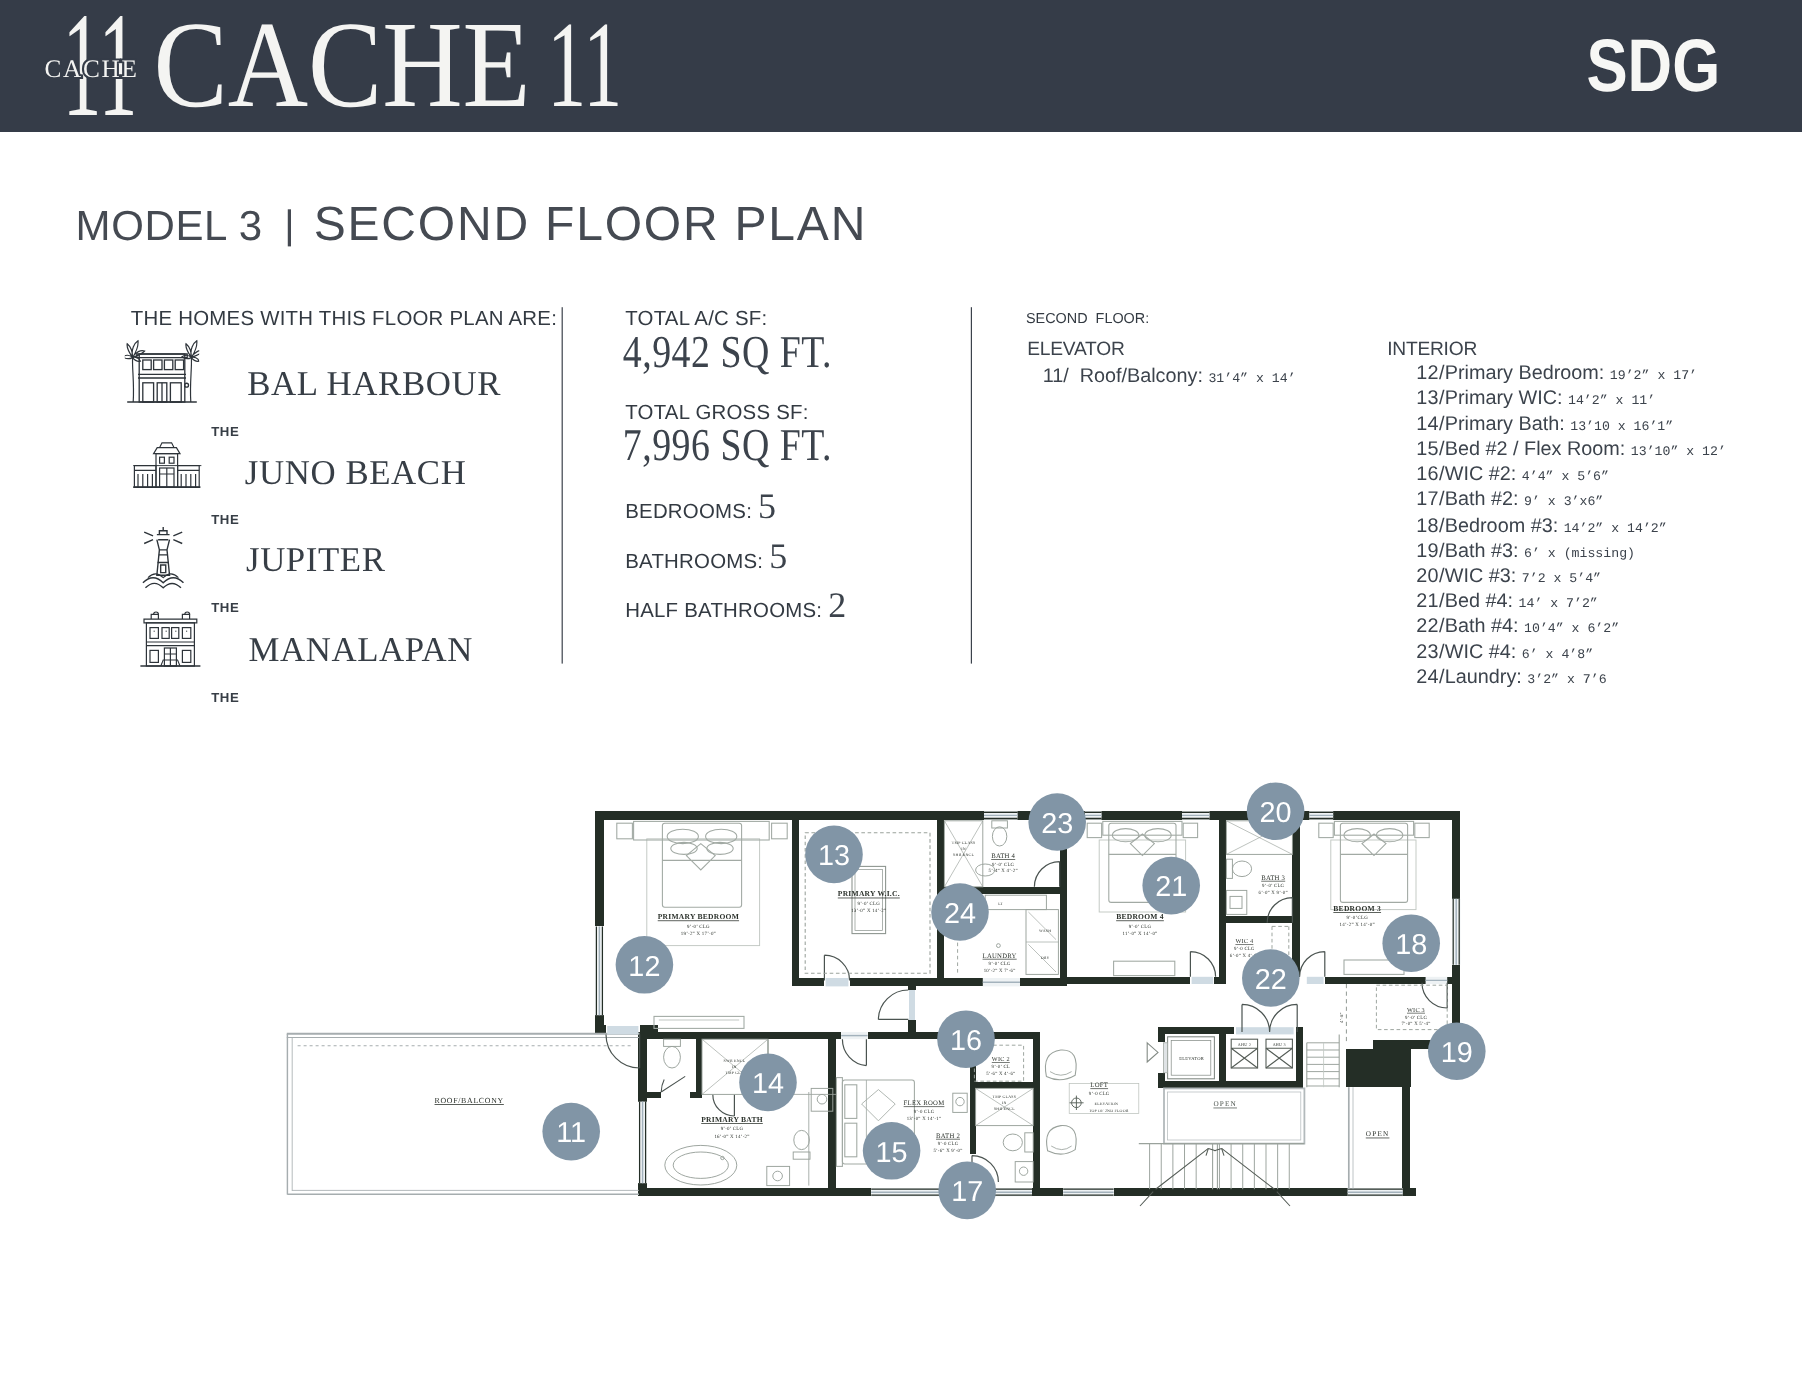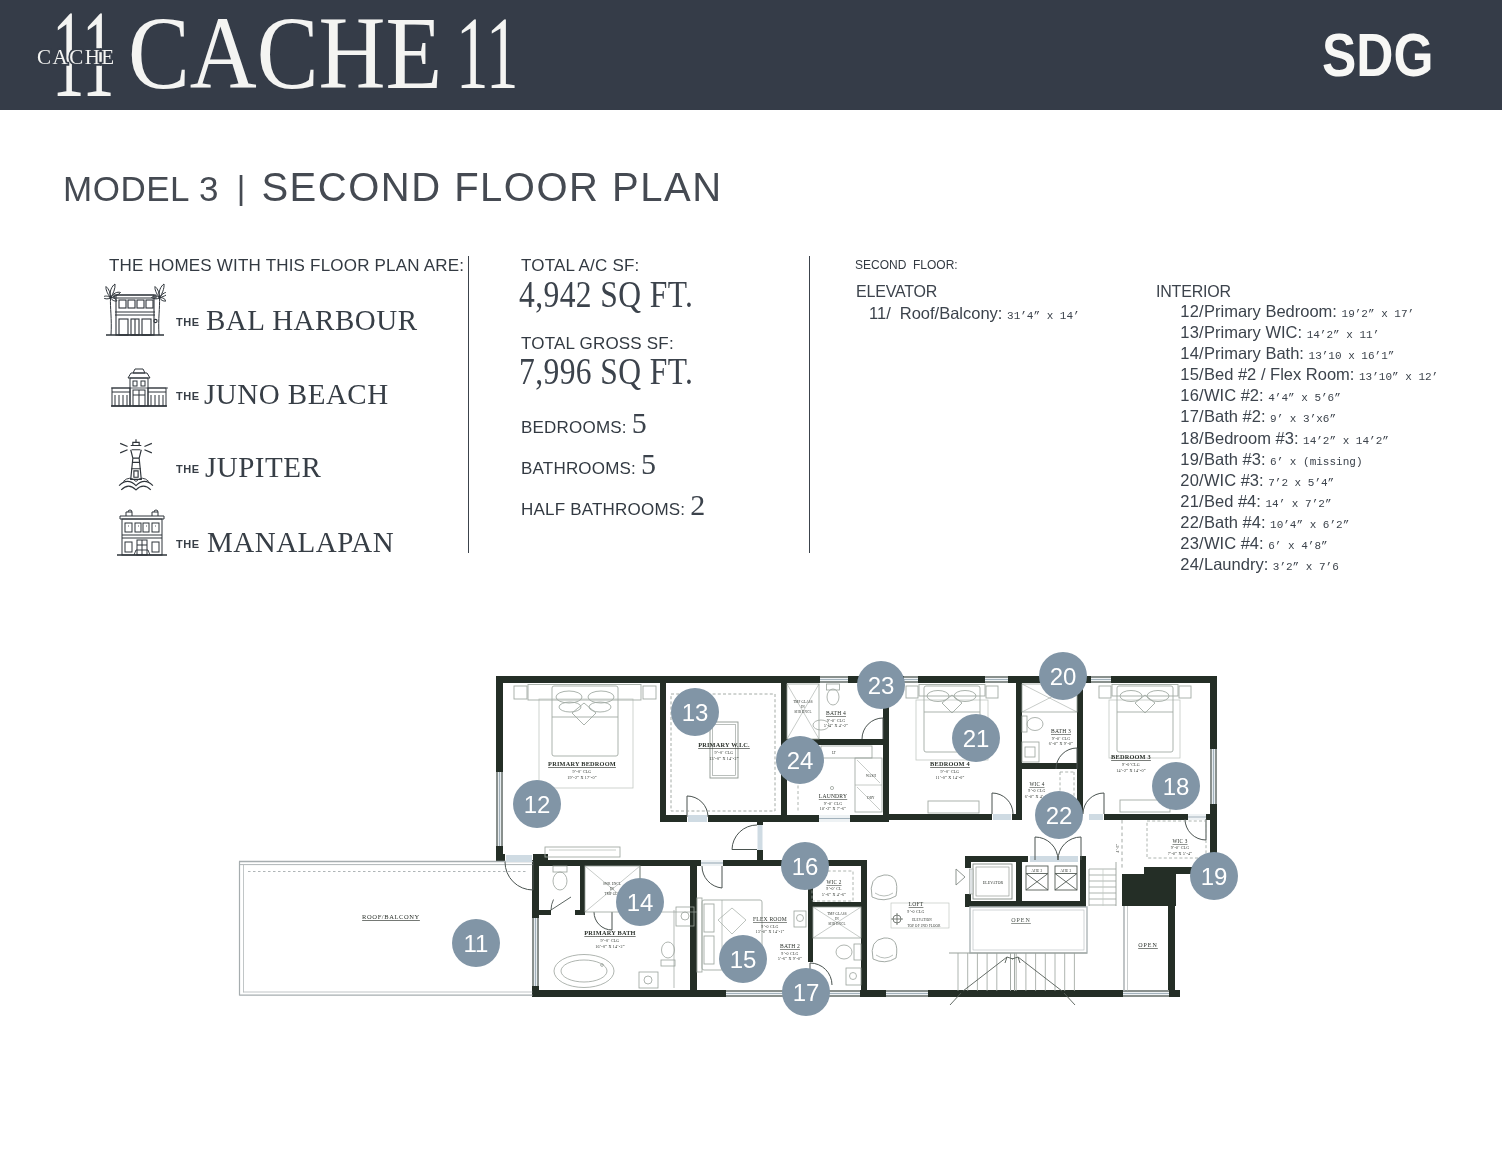--- a/index.html
+++ b/index.html
@@ -5,21 +5,21 @@
   html,body{margin:0;padding:0;}
   body{width:1502px;height:1164px;position:relative;background:#ffffff;font-family:"Liberation Sans",sans-serif;overflow:hidden;}
   .abs{position:absolute;}
   .hdr{left:0;top:0;width:1502px;height:110px;background:#353c48;}
   .title{left:63px;top:165px;color:#454a52;white-space:nowrap;}
   .title .m{font-family:"Liberation Sans",sans-serif;font-size:35px;letter-spacing:0.5px;}
   .title .bar{font-family:"Liberation Sans",sans-serif;font-size:33px;padding:0 16px 0 18px;position:relative;top:-2px;}
   .title .s{font-family:Liberation Sans, sans-serif;font-size:40px;letter-spacing:1.5px;}
   .colhead{font-size:17px;font-weight:normal;color:#333a42;letter-spacing:0.2px;white-space:nowrap;}
   .vline{width:1px;background:#3c434c;}
-  .the{font-size:11px;font-weight:bold;color:#373e46;letter-spacing:0.5px;}
+  .the{font-size:11px;font-weight:bold;color:#373e46;letter-spacing:0.5px;margin-top:38px;}
   .hname{font-family:"Liberation Serif",serif;font-size:29px;color:#373e46;letter-spacing:0.5px;white-space:nowrap;}
   .stat-big{font-family:"Liberation Serif",serif;font-size:38px;color:#3c434c;letter-spacing:0.5px;white-space:nowrap;transform:scaleX(0.83);transform-origin:0 0;}
   .stat-num{font-family:"Liberation Serif",serif;font-size:30px;color:#3c434c;}
   .ext{font-size:16px;color:#3c434c;letter-spacing:-0.2px;}
   .itm{font-size:16.5px;color:#3c434c;white-space:nowrap;}
   .itm .dim{font-size:11px;font-family:Liberation Mono, monospace;}
   .itm .num{display:inline-block;width:33px;letter-spacing:0.3px;text-align:right;}
   .itm .gap{display:inline-block;width:9px;}
 </style>
 </head>

